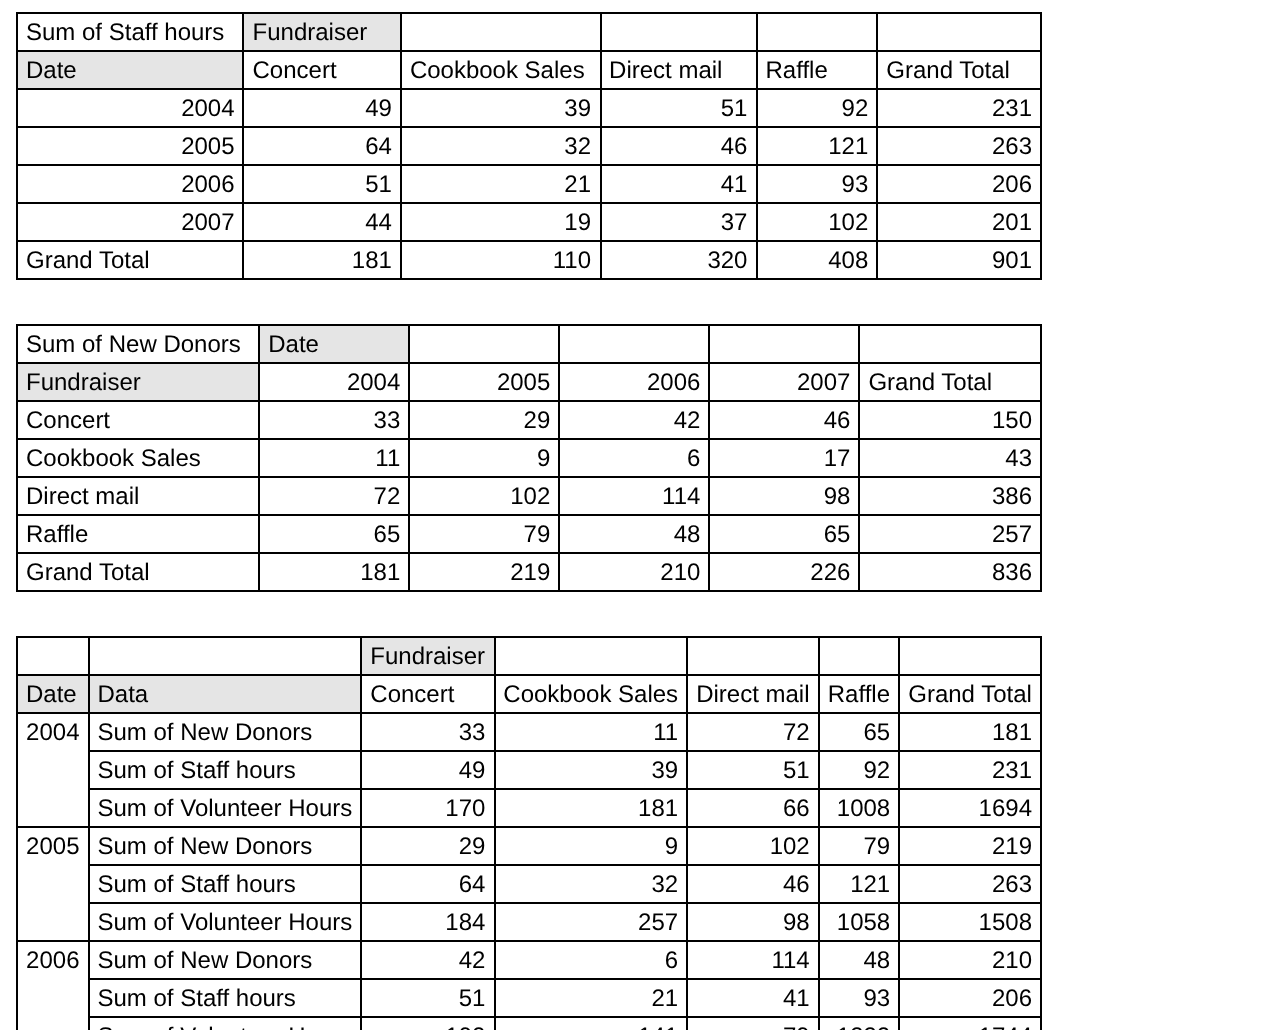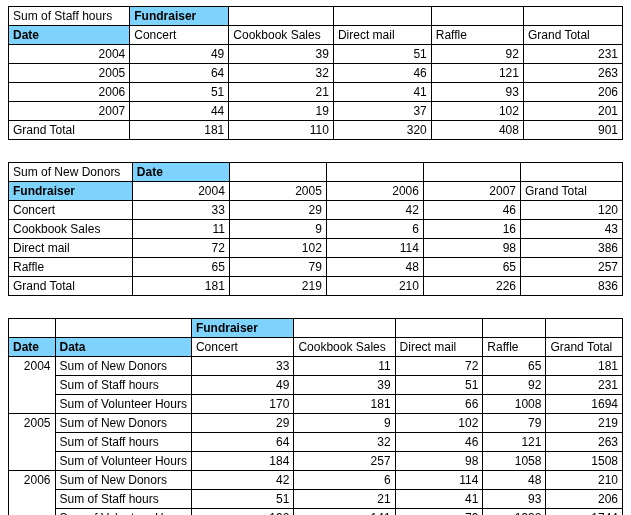--- a/index.html
+++ b/index.html
@@ -1,19 +1,19 @@
 <!DOCTYPE html>
 <html><head>
 <meta charset="utf-8">
 <style>
 html,body{margin:0;padding:0;background:#fff;font-family:Arial,Helvetica,sans-serif;font-size:12px;color:#000;width:631px}
 .page{padding:6px 8px}
-table{border-collapse:collapse;width:615px;margin-bottom:22px}
+table{border-collapse:collapse;width:513px;margin-bottom:22px}
 td,th{border:1px solid #000;padding:1px 4px;height:16px;line-height:16px;white-space:nowrap;overflow:hidden}
-.hdr{background:#7dd3fc;font-weight:bold}
+.hdr{background:#e5e5e5;font-weight:normal}
 .r{text-align:right}
 .l{text-align:left}
 .dash-right{border-right:1px dashed #000}
 .dash-left{border-left:1px dashed #000}
 
 .t1 td:nth-child(1),.t1 th:nth-child(1){width:116px}
 .t1 td:nth-child(2),.t1 th:nth-child(2){width:98px}
 .t1 td:nth-child(3),.t1 th:nth-child(3){width:98px}
 .t1 td:nth-child(4),.t1 th:nth-child(4){width:98px}
 .t1 td:nth-child(5),.t1 th:nth-child(5){width:98px}
@@ -116,28 +116,28 @@
  <td class="r">2006</td>
  <td class="r dash-left">2007</td>
  <td class="l">Grand Total</td>
 </tr>
 <tr>
           <td class="l">Concert</td>
           <td class="r">33</td>
           <td class="r">29</td>
           <td class="r">42</td>
           <td class="r dash-left">46</td>
-          <td class="r">120</td>
+          <td class="r">150</td>
         </tr>
 <tr>
           <td class="l">Cookbook Sales</td>
           <td class="r">11</td>
           <td class="r">9</td>
           <td class="r">6</td>
-          <td class="r dash-left">16</td>
+          <td class="r dash-left">17</td>
           <td class="r">43</td>
         </tr>
 <tr>
           <td class="l">Direct mail</td>
           <td class="r">72</td>
           <td class="r">102</td>
           <td class="r">114</td>
           <td class="r dash-left">98</td>
           <td class="r">386</td>
         </tr>

